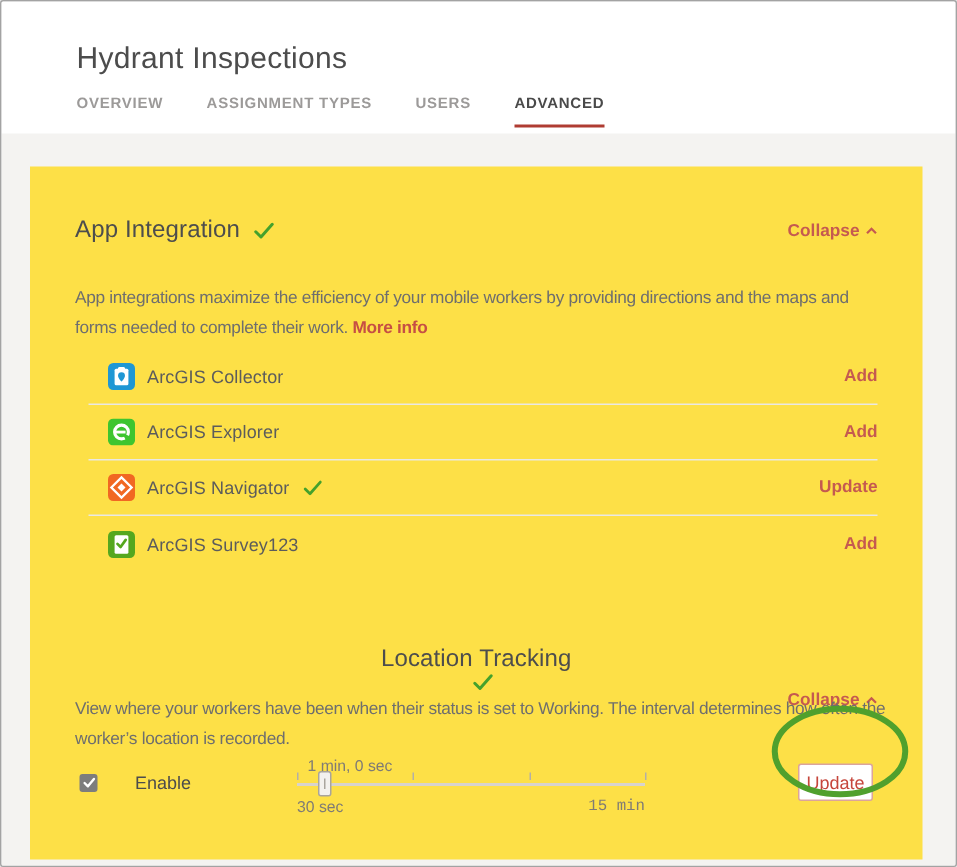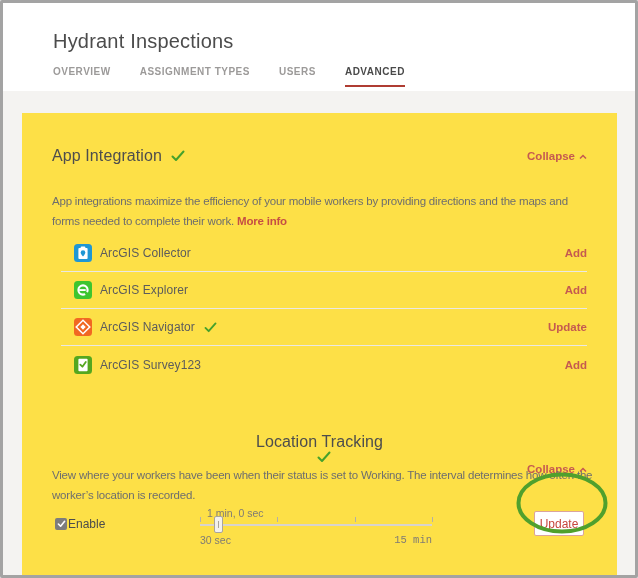--- a/index.html
+++ b/index.html
@@ -1,21 +1,21 @@
 <!DOCTYPE html>
 <html><head>
 <meta charset="utf-8">
 <style>
   * { margin:0; padding:0; box-sizing:border-box; }
   html,body { background:#e9e9e9; }
   body { font-family:"Liberation Sans", sans-serif; }
 
   .screen{
     position:relative; width:638px; height:578px;
-    background:#ffffff; border:3px solid #a3a3a3; border-radius:2px;
+    background:#ffffff; border:1px solid #a3a3a3; border-radius:2px;
     overflow:hidden; margin:0 auto;
   }
 
   
   .header{ position:absolute; left:0; top:0; width:100%; height:88px; background:#ffffff; }
   .page-title{
     position:absolute; left:50px; top:27px;
     font-size:20px; font-weight:400; color:#4c4c4c; letter-spacing:0.2px;
   }
   .tabs{ position:absolute; left:50px; top:63px; display:flex; gap:29px; }
@@ -62,21 +62,21 @@
   .section-desc.second{ margin-top:10px; }
 
   
   .control-row{ position:relative; height:58px; margin-top:2px; }
 
   .enable-wrap{ position:absolute; left:3px; top:10px; display:flex; align-items:center; cursor:pointer; }
   .checkbox{
     width:12px; height:12px; background:#7d7d7d; border-radius:2px;
     display:flex; align-items:center; justify-content:center;
   }
-  .enable-label{ margin-left:1px; font-size:12px; color:#4c4c4c; }
+  .enable-label{ margin-left:25px; font-size:12px; color:#4c4c4c; }
 
   .slider-block{ position:absolute; left:148px; top:0; width:232px; height:48px; }
   .slider-value{
     position:absolute; left:7px; top:0; font-size:10.5px; color:#7f7b75; white-space:nowrap;
   }
   .slider-tick{ position:absolute; top:10px; width:1px; height:5px; background:#b3afa8; }
   .slider-track{
     position:absolute; left:0; right:0; top:17px; height:2px; background:#d8d3cc; cursor:pointer;
   }
   .slider-handle{

